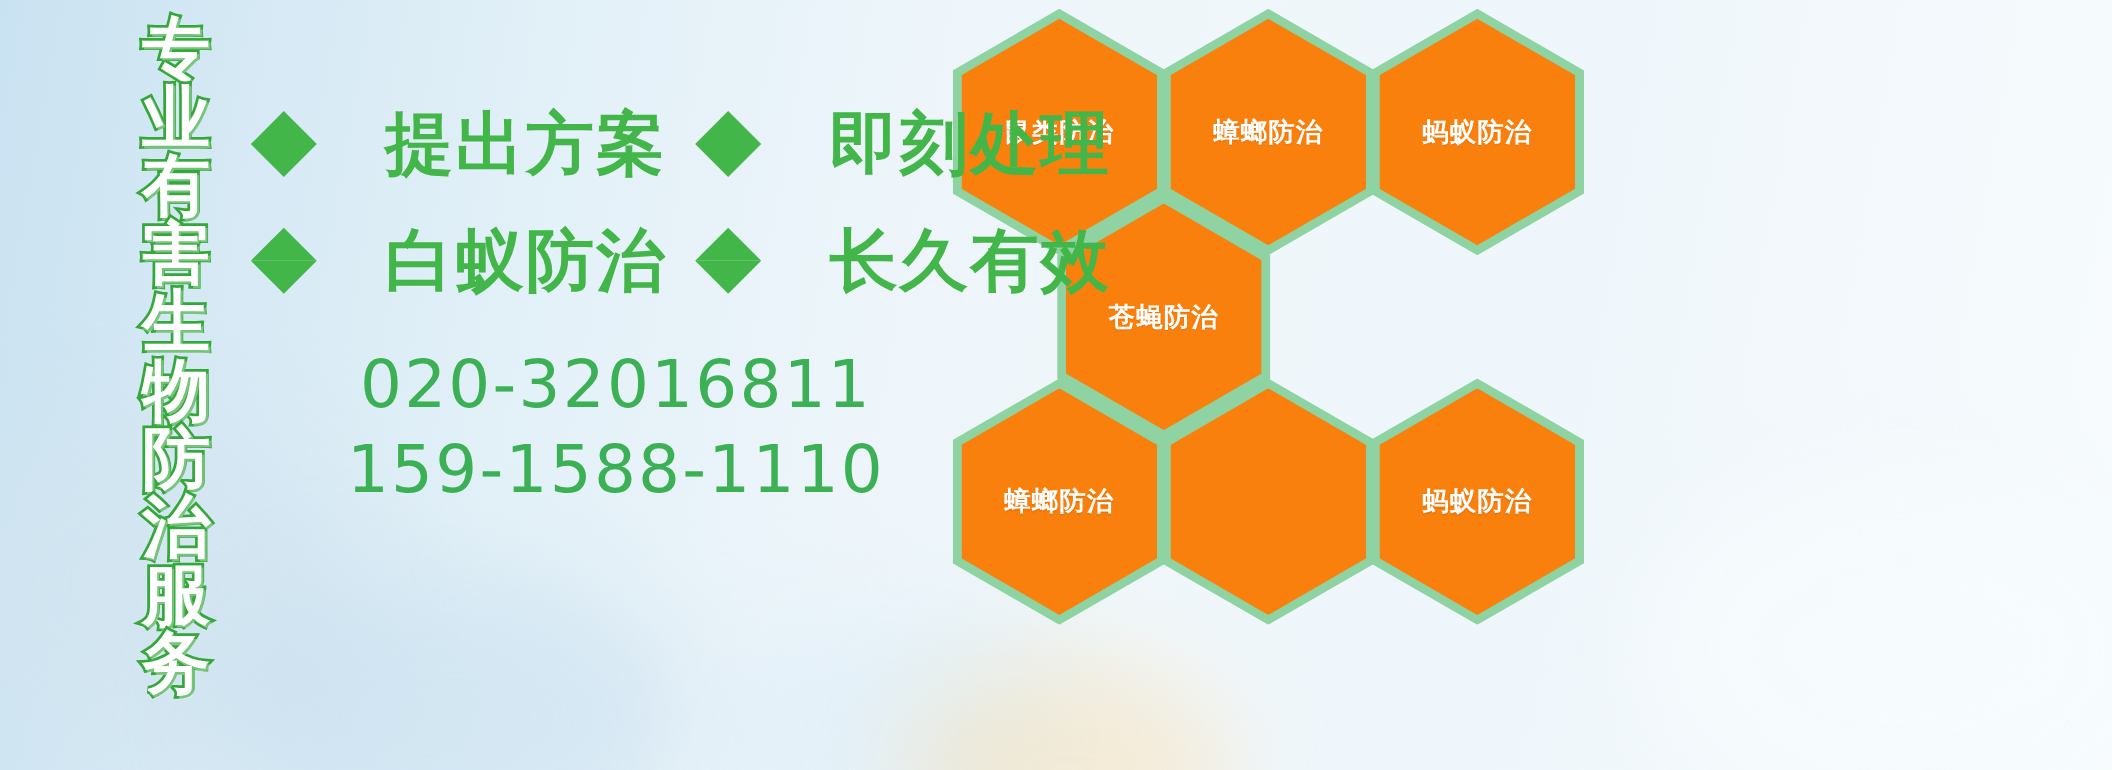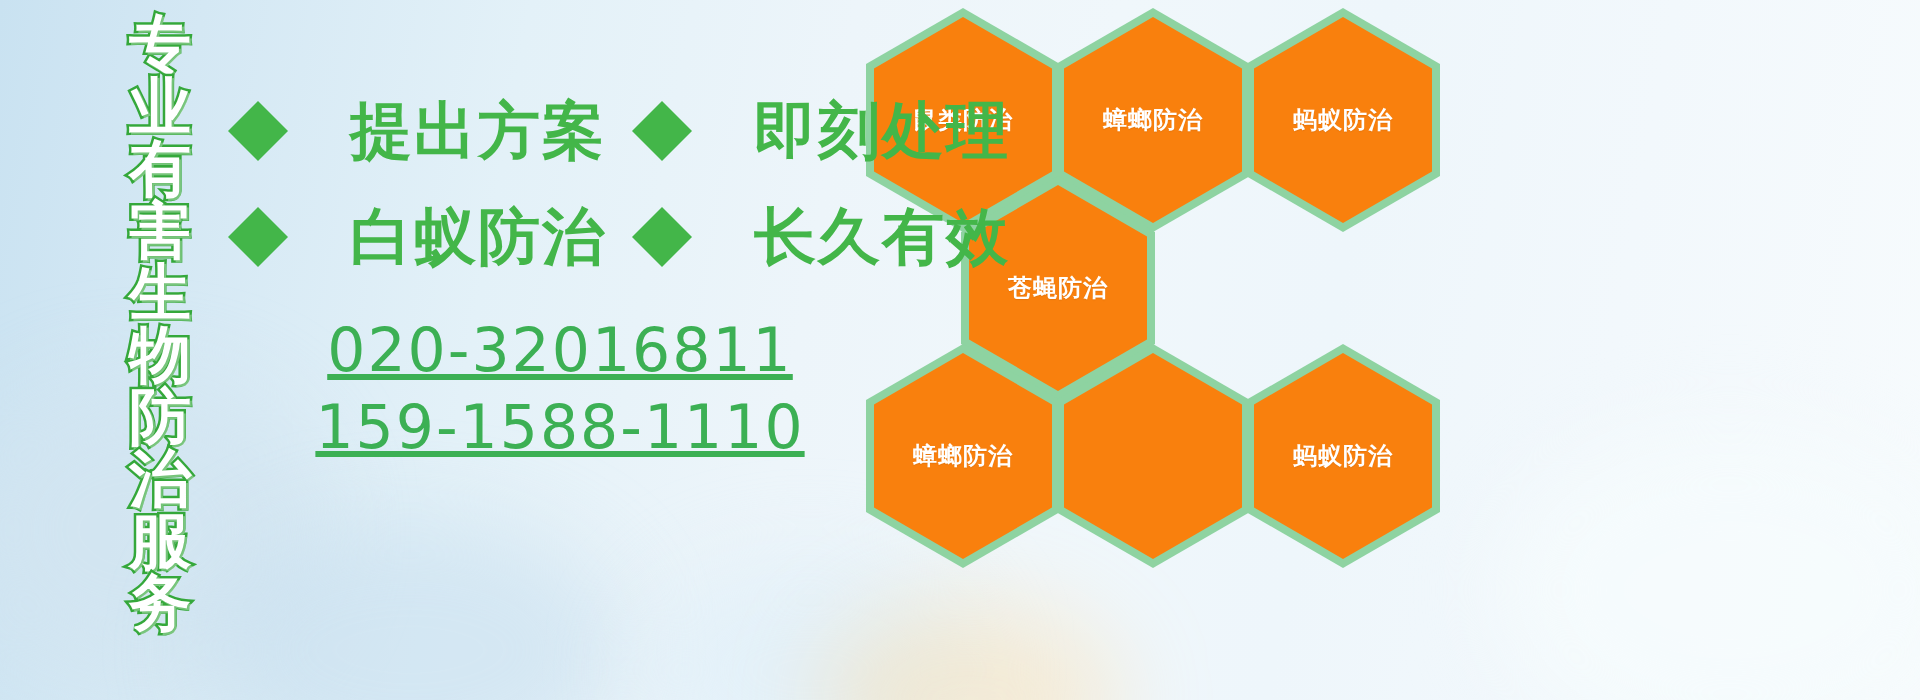--- a/index.html
+++ b/index.html
@@ -134,21 +134,20 @@
     line-height: 1.25;
     margin-bottom: 10px;
   }
   #contact .phone {
     font-family: "DejaVu Sans", "Liberation Sans", sans-serif;
     font-size: 60px;
     font-weight: 400;
     color: #3cb054;
     letter-spacing: 2px;
     line-height: 1.28;
-    text-decoration: underline;
   }
 
   
   #honeycomb {
     position: absolute;
     left: 862px;
     top: 0px;
     width: 580px;
     height: 580px;
     z-index: 4;

